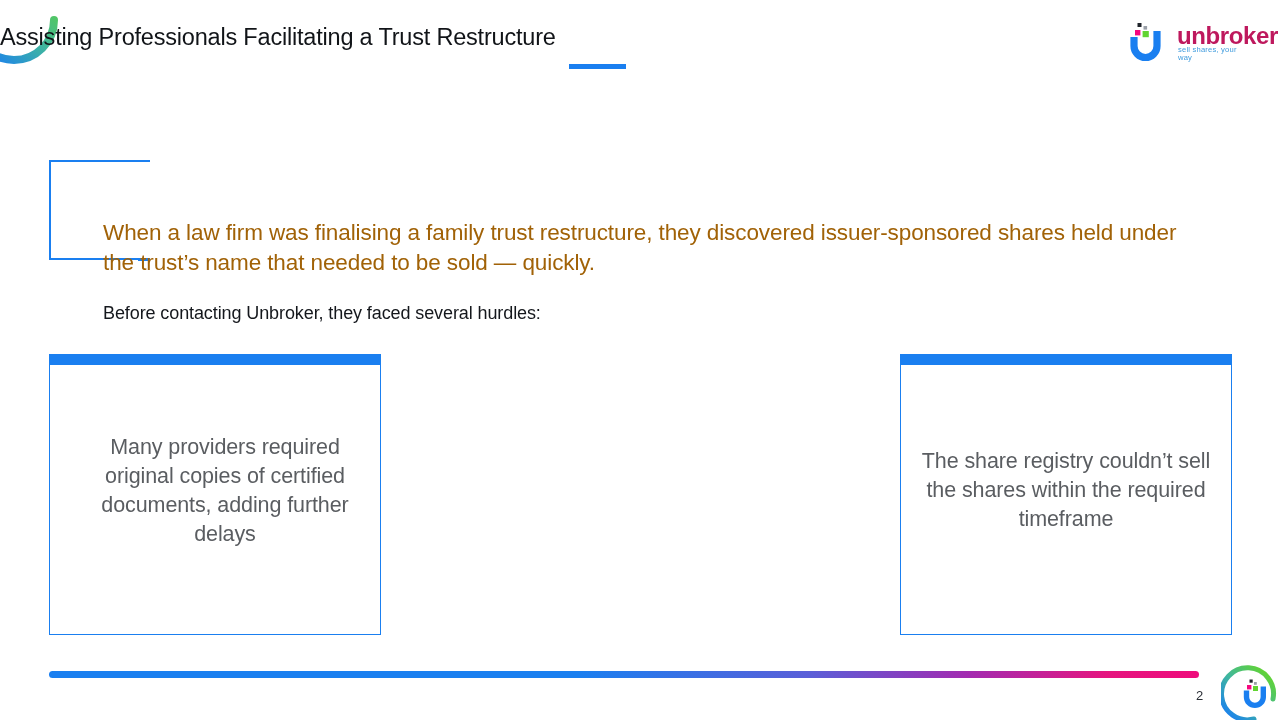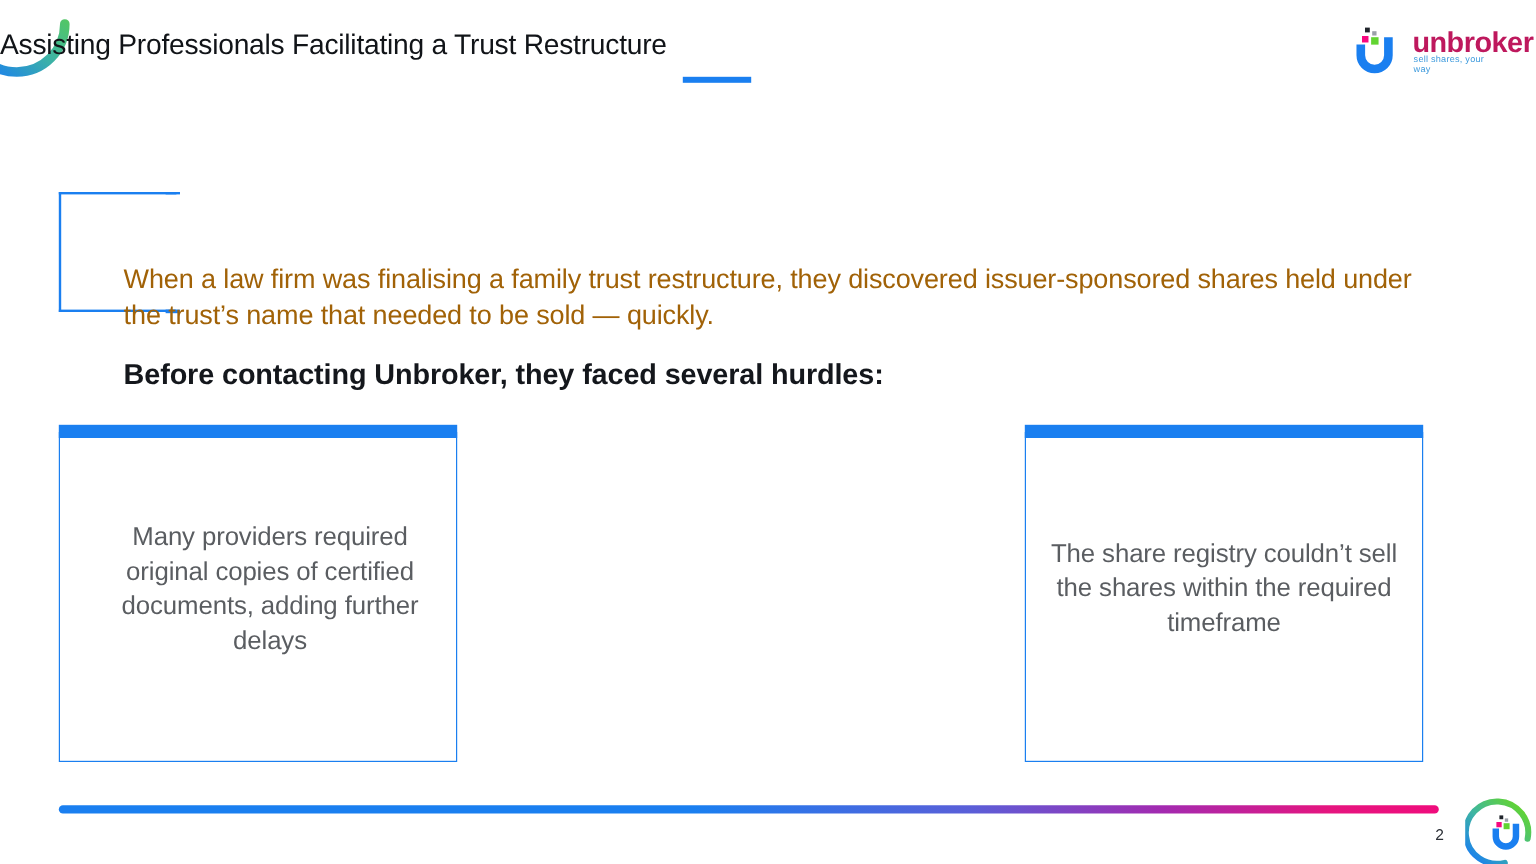--- a/index.html
+++ b/index.html
@@ -122,25 +122,24 @@
     color: #a16207;
     letter-spacing: -0.1px;
     margin-top: 36px;
   }
 
   
   .sub-heading {
     position: absolute;
     left: 103px;
     top: 298px;
-    font-size: 24px;
+    font-size: 18px;
     line-height: 30px;
     color: #14171c;
     letter-spacing: -0.1px;
-    font-weight: bold;
   }
 
   
   .cards-row {
     position: absolute;
     left: 49px;
     top: 360px;
     width: 1184px;
     height: 275px;
   }
@@ -173,21 +172,21 @@
     letter-spacing: -0.1px;
     margin-top: -14px;
   }
   .hurdle-card.card-1 { left: 0px; padding-left: 20px; }
   .hurdle-card.card-2 {
     left: 425px;
     border-color: #e5157f;
     height: 272px;
   }
   .hurdle-card.card-2 .card-accent-bar { background: #f7077f; }
-  .hurdle-card.card-3 { left: 805px; }
+  .hurdle-card.card-3 { left: 851px; }
 
   
   .footer-rule {
     position: absolute;
     left: 49px;
     top: 671px;
     width: 1150px;
     height: 7px;
     background: linear-gradient(90deg,
                 #1a7ff0 0%,

